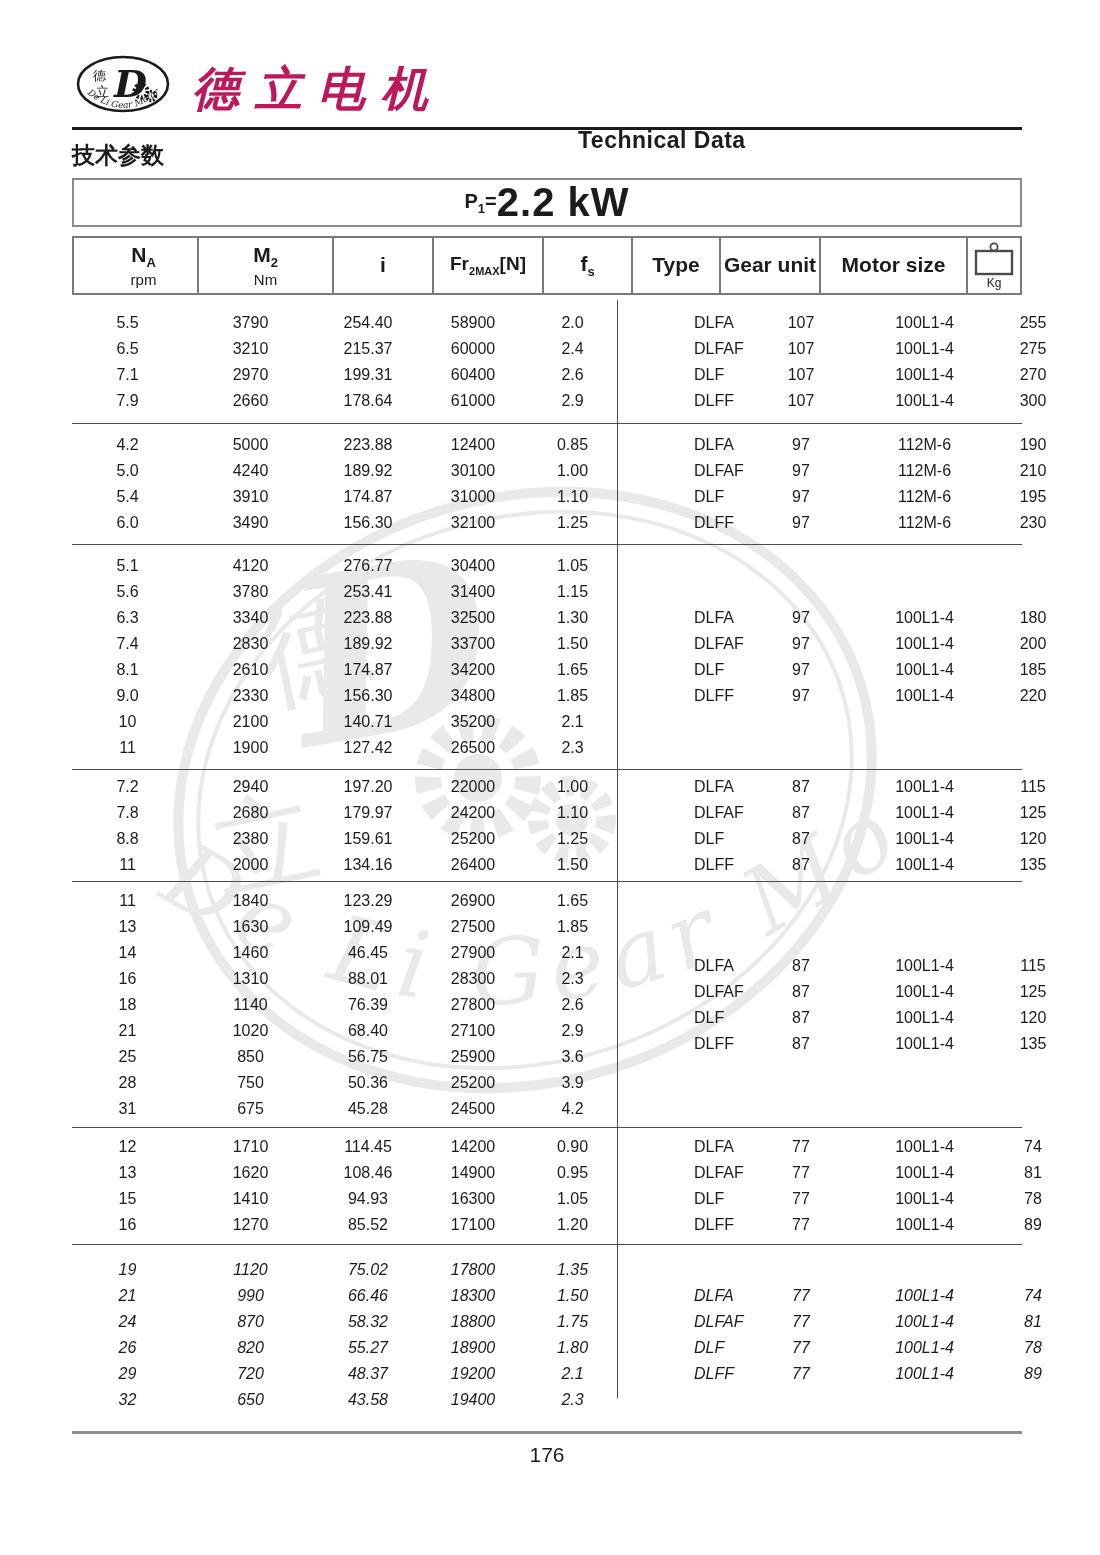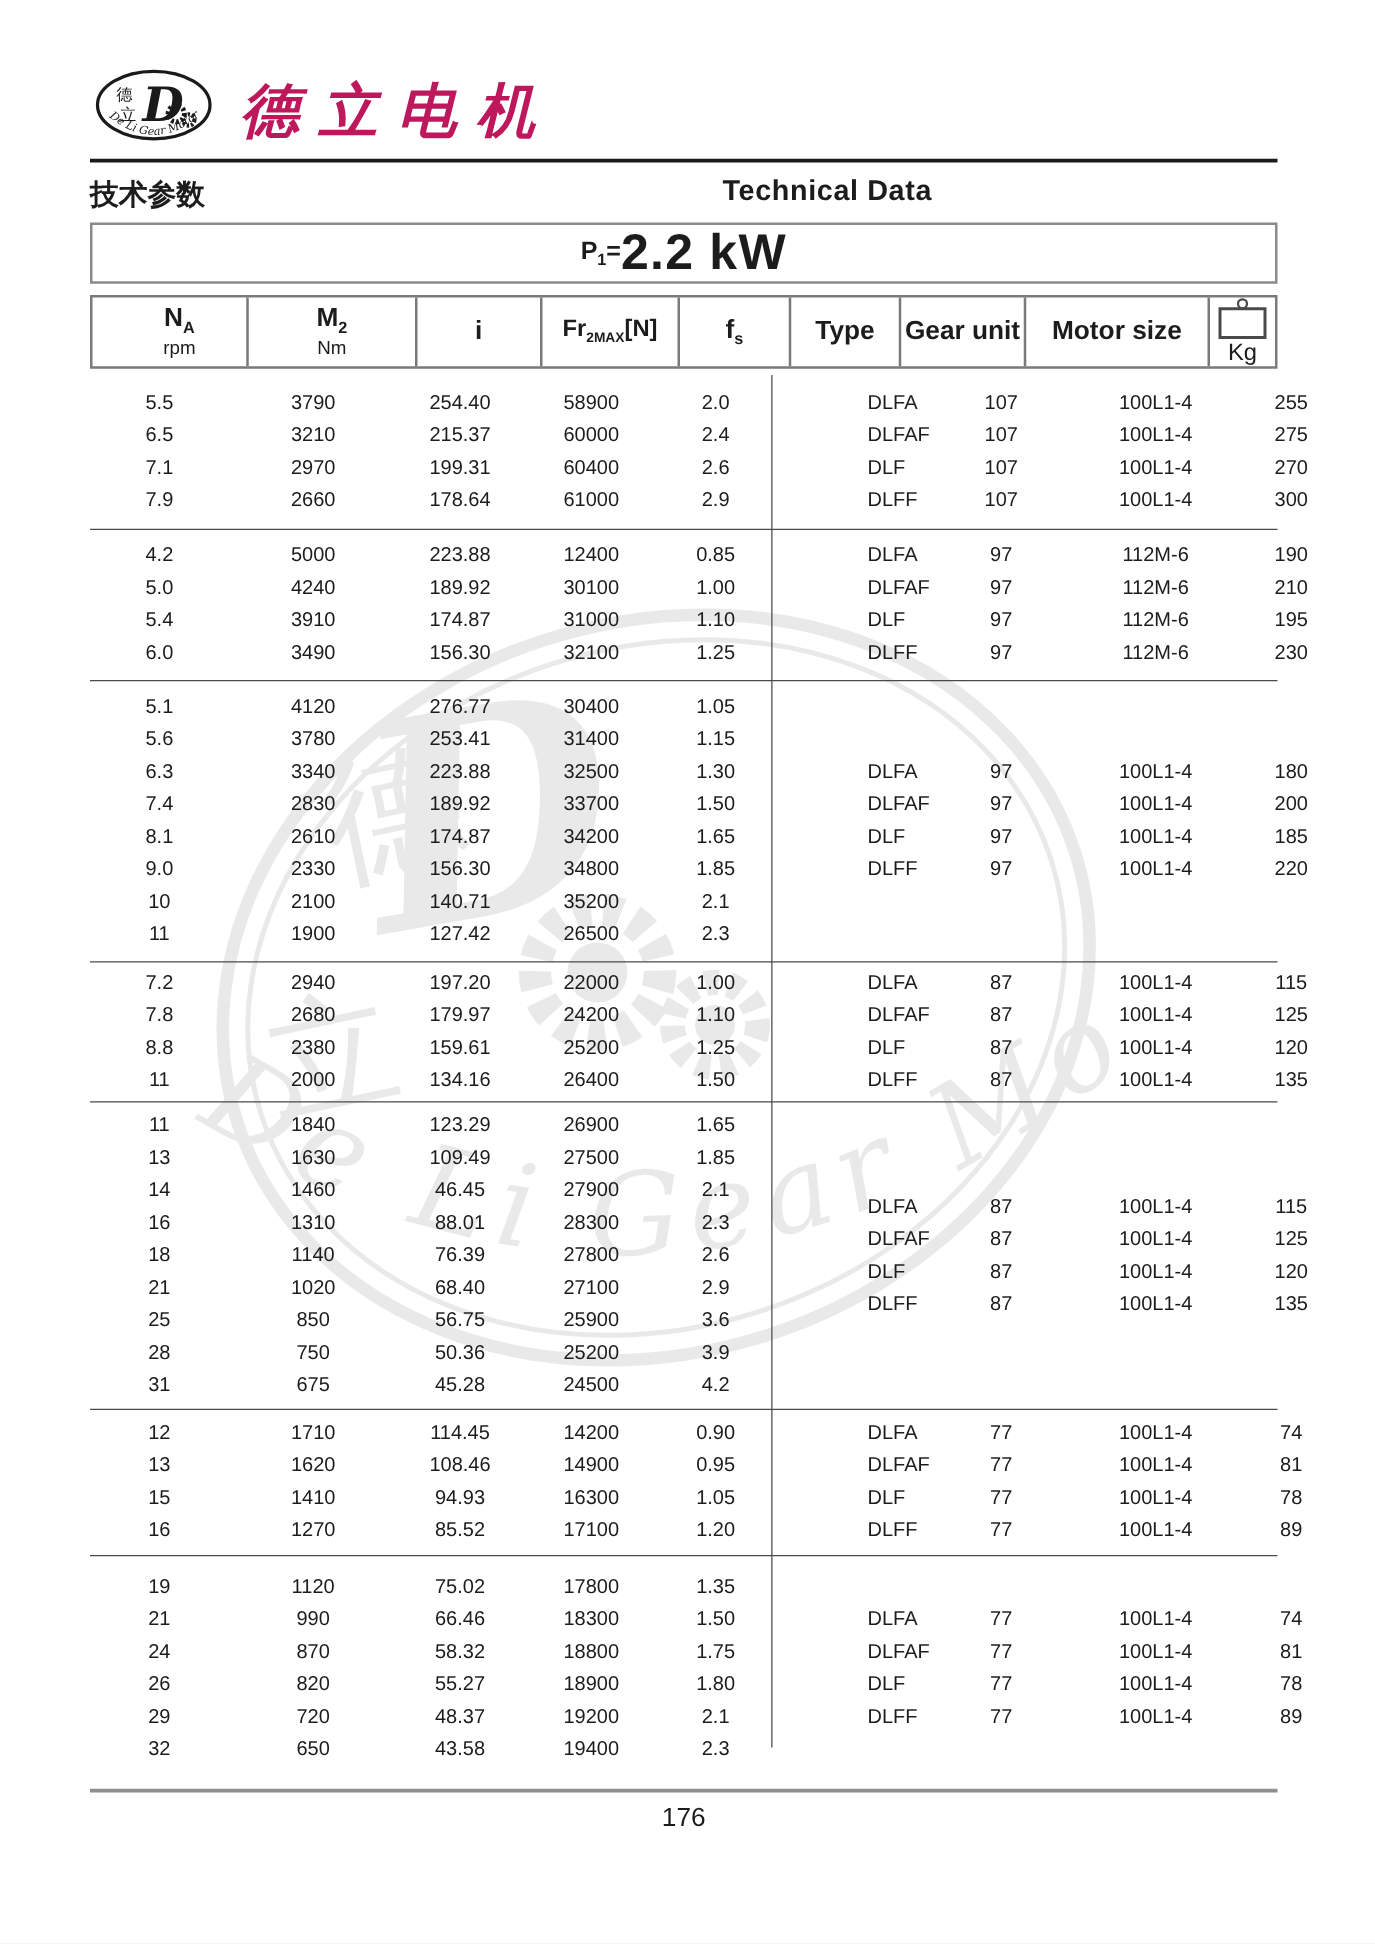--- a/index.html
+++ b/index.html
@@ -12,21 +12,21 @@
   .watermark{position:absolute;left:0;top:0;z-index:0;}
   
   .logo{position:absolute;left:74px;top:54px;z-index:2;}
   .brand{
     position:absolute;left:192px;top:58px;z-index:2;
     font-family:"DejaVu Serif",serif;font-weight:bold;font-size:47px;
     letter-spacing:16px;color:#be185d;font-style:italic;
   }
   .top-rule{position:absolute;left:72px;top:127px;width:950px;height:3px;background:#1b1b1b;z-index:2;}
   .sec-cn{position:absolute;left:72px;top:140px;font-size:23px;font-weight:bold;z-index:2;}
-  .sec-en{position:absolute;left:578px;top:139px;font-size:23px;font-weight:bold;letter-spacing:.5px;z-index:2;}
+  .sec-en{position:absolute;left:578px;top:127px;font-size:23px;font-weight:bold;letter-spacing:.5px;z-index:2;}
   
   .power-box{
     position:absolute;left:72px;top:178px;width:950px;height:49px;z-index:2;
     border:2px solid #8a8a8a;box-sizing:border-box;background:#fff;
     display:flex;align-items:center;justify-content:center;
   }
   .power-prefix{font-size:20px;font-weight:bold;}
   .power-prefix sub{font-size:13px;}
   .power-value{font-size:40px;font-weight:bold;letter-spacing:1px;}
   
@@ -37,21 +37,21 @@
   }
   .hcell{
     border-right:2px solid #7a7a7a;display:flex;flex-direction:column;
     align-items:center;justify-content:center;line-height:1.05;
   }
   .hcell:last-child{border-right:none;}
   .hmain{font-size:21px;font-weight:bold;}
   .hmain sub{font-size:13px;}
   .hsub-sm sub{font-size:11px;letter-spacing:0;}
   .hunit{font-size:15px;margin-top:2px;}
-  .kg-label{font-size:19px;margin-top:1px;}
+  .kg-label{font-size:12px;margin-top:1px;}
   
   .data-area{position:absolute;left:72px;top:300px;width:950px;z-index:1;}
   .vline{position:absolute;left:545px;top:0;width:1px;height:1098px;background:#4a4a4a;}
   .block{display:flex;box-sizing:border-box;gap:46px;}
   .block.sep{border-bottom:1px solid #4a4a4a;}
   .bleft{width:545px;display:flex;flex-direction:column;justify-content:center;}
   .bright{width:405px;display:flex;flex-direction:column;justify-content:center;}
   .lrow{display:grid;grid-template-columns:111px 135px 100px 110px 89px;height:26px;line-height:26px;}
   .rrow{display:grid;grid-template-columns:88px 100px 147px 70px;height:26px;line-height:26px;}
   .cell{text-align:center;font-size:16px;white-space:nowrap;}
@@ -548,21 +548,21 @@
             <span class="cell c3">78</span>
           </div>
           <div class="rrow">
             <span class="cell c0">DLFF</span>
             <span class="cell c1">77</span>
             <span class="cell c2">100L1-4</span>
             <span class="cell c3">89</span>
           </div>
         </div>
       </div>
-      <div class="block" style="height: 180px;">
+      <div class="block" style="height: 180px; font-style: italic;">
         <div class="bleft">
           <div class="lrow">
             <span class="cell c0">19</span>
             <span class="cell c1">1120</span>
             <span class="cell c2">75.02</span>
             <span class="cell c3">17800</span>
             <span class="cell c4">1.35</span>
           </div>
           <div class="lrow">
             <span class="cell c0">21</span>

